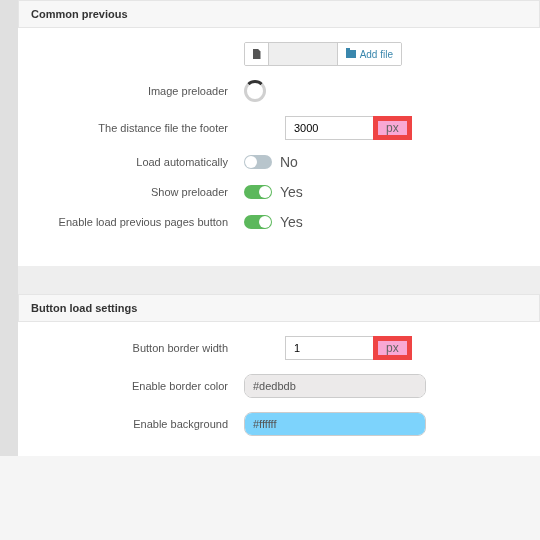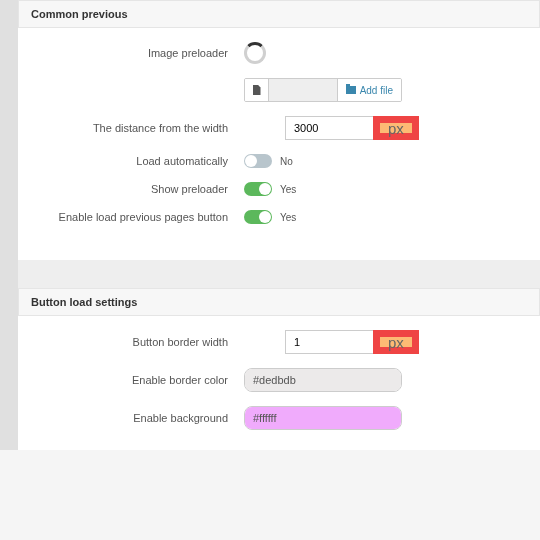--- a/index.html
+++ b/index.html
@@ -20,76 +20,76 @@
 
 
 .file-group { display: flex; border: 1px solid #ccc; border-radius: 2px; overflow: hidden; height: 24px; width: 158px; }
 .file-icon { width: 24px; display: flex; align-items: center; justify-content: center; background: #fff; border-right: 1px solid #ccc; color: #555; }
 .file-mid { flex: 1; background: #eee; }
 .file-btn { padding: 0 8px; display: flex; align-items: center; gap: 4px; background: #fff; border-left: 1px solid #ccc; color: #3a87ad; font-size: 10px; cursor: pointer; }
 
 
 .input-group { display: flex; height: 24px; padding-left: 41px; }
 .input-group input { width: 88px; border: 1px solid #ccc; border-right: none; padding: 0 8px; font-size: 11px; outline: none; }
-.input-group .addon { border: 7px solid #ef4444; background: #fdba74; padding: 0 8px; display: flex; align-items: center; color: #666; font-size: 15px; }
+.input-group .addon { border: 5px solid #ef4444; background: #f9a8d4; padding: 0 8px; display: flex; align-items: center; color: #666; font-size: 12px; }
 
 
 .toggle { width: 28px; height: 14px; border-radius: 8px; position: relative; cursor: pointer; display: inline-block; }
 .toggle.off { background: #b8c5cc; }
 .toggle.on { background: #5cb85c; }
 .toggle .knob { position: absolute; top: 1px; width: 12px; height: 12px; border-radius: 50%; background: #fff; transition: left .1s; }
 .toggle.off .knob { left: 1px; }
 .toggle.on .knob { left: 15px; }
-.toggle-label { font-size: 10px; color: #555; }
+.toggle-label { font-size: 14px; color: #555; }
 
 
-.color-group { display: flex; width: 158px; height: 24px; border: 1px solid #ccc; border-radius: 8px; overflow: hidden; }
+.color-group { display: flex; width: 182px; height: 24px; border: 1px solid #ccc; border-radius: 8px; overflow: hidden; }
 .color-group input { flex: 1; border: none; padding: 0 8px; font-size: 11px; outline: none; background: #eceaea; color: #555; }
-.color-group.white input { background: #f0abfc; }
+.color-group.white input { background: #7dd3fc; }
 
 .folder-icon { width: 10px; height: 8px; background: currentColor; position: relative; display: inline-block; }
 .folder-icon::before { content: ""; position: absolute; top: -2px; left: 0; width: 4px; height: 2px; background: currentColor; }
 .file-doc-icon { width: 8px; height: 10px; background: currentColor; display: inline-block; clip-path: polygon(0 0, 70% 0, 100% 25%, 100% 100%, 0 100%); }
 </style>
 </head>
 <body>
 
 <div class="page">
   <div class="left-gutter">
     <div class="gutter"></div>
     <div class="main">
 
       <div class="panel-header">Common previous</div>
       <div class="panel-body">
-
-        <div class="row">
-          <div class="label">Image preloader</div>
-          <div class="control">
-            <span class="spinner"></span>
-          </div>
-        </div>
 
         <div class="row">
           <div class="label"></div>
           <div class="control">
             <div class="file-group">
               <div class="file-icon">
                   <span class="file-doc-icon"></span>
                 </div>
               <div class="file-mid"></div>
               <div class="file-btn">
                 <span class="folder-icon"></span>
                 <span>Add file</span>
               </div>
             </div>
           </div>
         </div>
 
         <div class="row">
-          <div class="label">The distance from the width</div>
+          <div class="label">Image preloader</div>
+          <div class="control">
+            <span class="spinner"></span>
+          </div>
+        </div>
+
+        <div class="row">
+          <div class="label">The distance file the footer</div>
           <div class="control">
             <div class="input-group">
               <input type="text" value="3000" style="">
               <div class="addon">px</div>
             </div>
           </div>
         </div>
 
         <div class="row">
           <div class="label">Load automatically</div>

